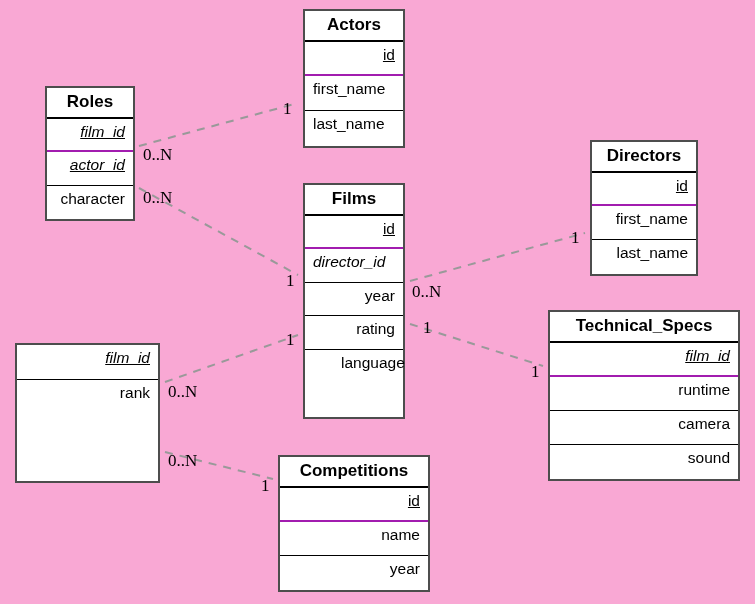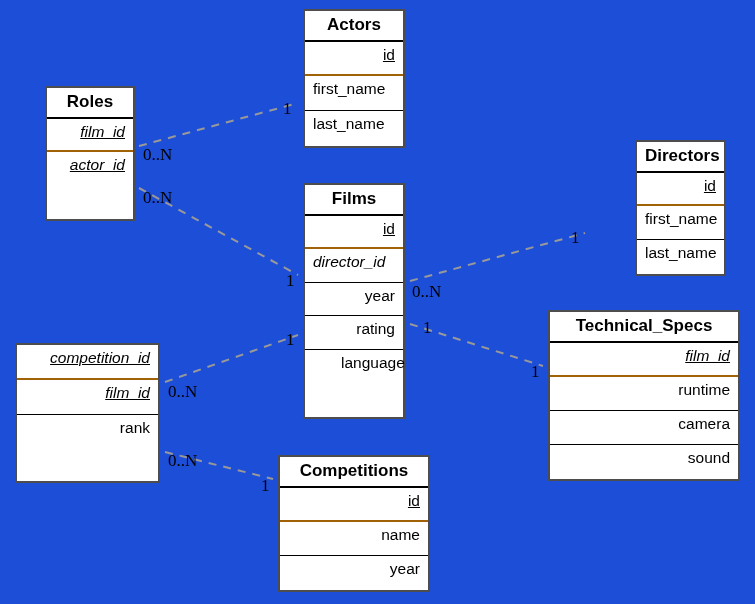--- a/index.html
+++ b/index.html
@@ -4,21 +4,21 @@
 <style>
   html, body {
     margin: 0;
     padding: 0;
     background: #ffffff;
   }
   #canvas {
     position: relative;
     width: 755px;
     height: 604px;
-    background: #1d4ed8;
+    background: #f9a8d4;
     overflow: hidden;
     font-family: "Liberation Sans", sans-serif;
   }
 
   
   .entity {
     position: absolute;
     box-sizing: border-box;
     border: 2px solid #4d4d4d;
     background: #ffffff;
@@ -40,21 +40,21 @@
     color: #000000;
     padding: 4px 8px 5px 8px;
     line-height: 1.15;
     white-space: nowrap;
     border-bottom: 1px solid #000000;
   }
   .entity .attr:last-child {
     border-bottom: none;
   }
   .entity .attr.thick {
-    border-bottom: 2px solid #a16207;
+    border-bottom: 2px solid #a21caf;
   }
   .entity .attr.right  { text-align: right; }
   .entity .attr.left   { text-align: left; }
 
   .attr .pk { text-decoration: underline; }
   .attr .fk { font-style: italic; }
   .attr .pkfk { font-style: italic; text-decoration: underline; }
 
   
   #edges {
@@ -92,44 +92,44 @@
       <div class="entity" style="left: 303px; top: 9px; width: 102px; height: 139px; border-color: rgb(77, 77, 77);">
         <div class="title">Actors</div>
         <div class="attr right thick" style="height: 34.8177px;"><span class="pk">id</span></div>
         <div class="attr left" style="height: 34.8177px;"><span class="">first_name</span></div>
         <div class="attr left" style="height: 34.8177px;"><span class="">last_name</span></div>
       </div>
       <div class="entity" style="left: 45px; top: 86px; width: 90px; height: 135px; border-color: rgb(77, 77, 77);">
         <div class="title">Roles</div>
         <div class="attr right thick" style="height: 33.4844px;"><span class="pkfk">film_id</span></div>
         <div class="attr right" style="height: 33.4844px;"><span class="pkfk">actor_id</span></div>
+        <div class="attr right" style="height: 33.4844px;"><span class="">character</span></div>
       </div>
       <div class="entity" style="left: 303px; top: 183px; width: 102px; height: 236px; border-color: rgb(77, 77, 77);">
         <div class="title">Films</div>
         <div class="attr right thick" style="height: 33.5755px;"><span class="pk">id</span></div>
         <div class="attr left" style="height: 33.5755px;"><span class="fk">director_id</span></div>
         <div class="attr right" style="height: 33.5755px;"><span class="">year</span></div>
         <div class="attr right" style="height: 33.5755px;"><span class="">rating</span></div>
         <div class="attr right" style="height: 33.5755px; padding-left: 36px;"><span class="">language</span></div>
       </div>
-      <div class="entity" style="left: 590px; top: 140px; width: 91px; height: 136px; border-color: rgb(77, 77, 77); margin-left: 45px;">
+      <div class="entity" style="left: 590px; top: 140px; width: 108px; height: 136px; border-color: rgb(77, 77, 77);">
         <div class="title">Directors</div>
         <div class="attr right thick" style="height: 33.8177px;"><span class="pk">id</span></div>
         <div class="attr right" style="height: 33.8177px;"><span class="">first_name</span></div>
         <div class="attr right" style="height: 33.8177px;"><span class="">last_name</span></div>
       </div>
       <div class="entity" style="left: 548px; top: 310px; width: 192px; height: 171px; border-color: rgb(77, 77, 77);">
         <div class="title">Technical_Specs</div>
         <div class="attr right thick" style="height: 34.1133px;"><span class="pkfk">film_id</span></div>
         <div class="attr right" style="height: 34.1133px;"><span class="">runtime</span></div>
         <div class="attr right" style="height: 34.1133px;"><span class="">camera</span></div>
         <div class="attr right" style="height: 34.1133px;"><span class="">sound</span></div>
       </div>
       <div class="entity" style="left: 15px; top: 343px; width: 145px; height: 140px; border-color: rgb(77, 77, 77);">
-        <div class="attr right thick" style="height: 35.151px;"><span class="pkfk">competition_id</span></div>
         <div class="attr right" style="height: 35.151px;"><span class="pkfk">film_id</span></div>
         <div class="attr right" style="height: 35.151px;"><span class="">rank</span></div>
       </div>
       <div class="entity" style="left: 278px; top: 455px; width: 152px; height: 137px; border-color: rgb(77, 77, 77);">
         <div class="title">Competitions</div>
         <div class="attr right thick" style="height: 34.151px;"><span class="pk">id</span></div>
         <div class="attr right" style="height: 34.151px;"><span class="">name</span></div>
         <div class="attr right" style="height: 34.151px;"><span class="">year</span></div>
       </div>
     </div>

